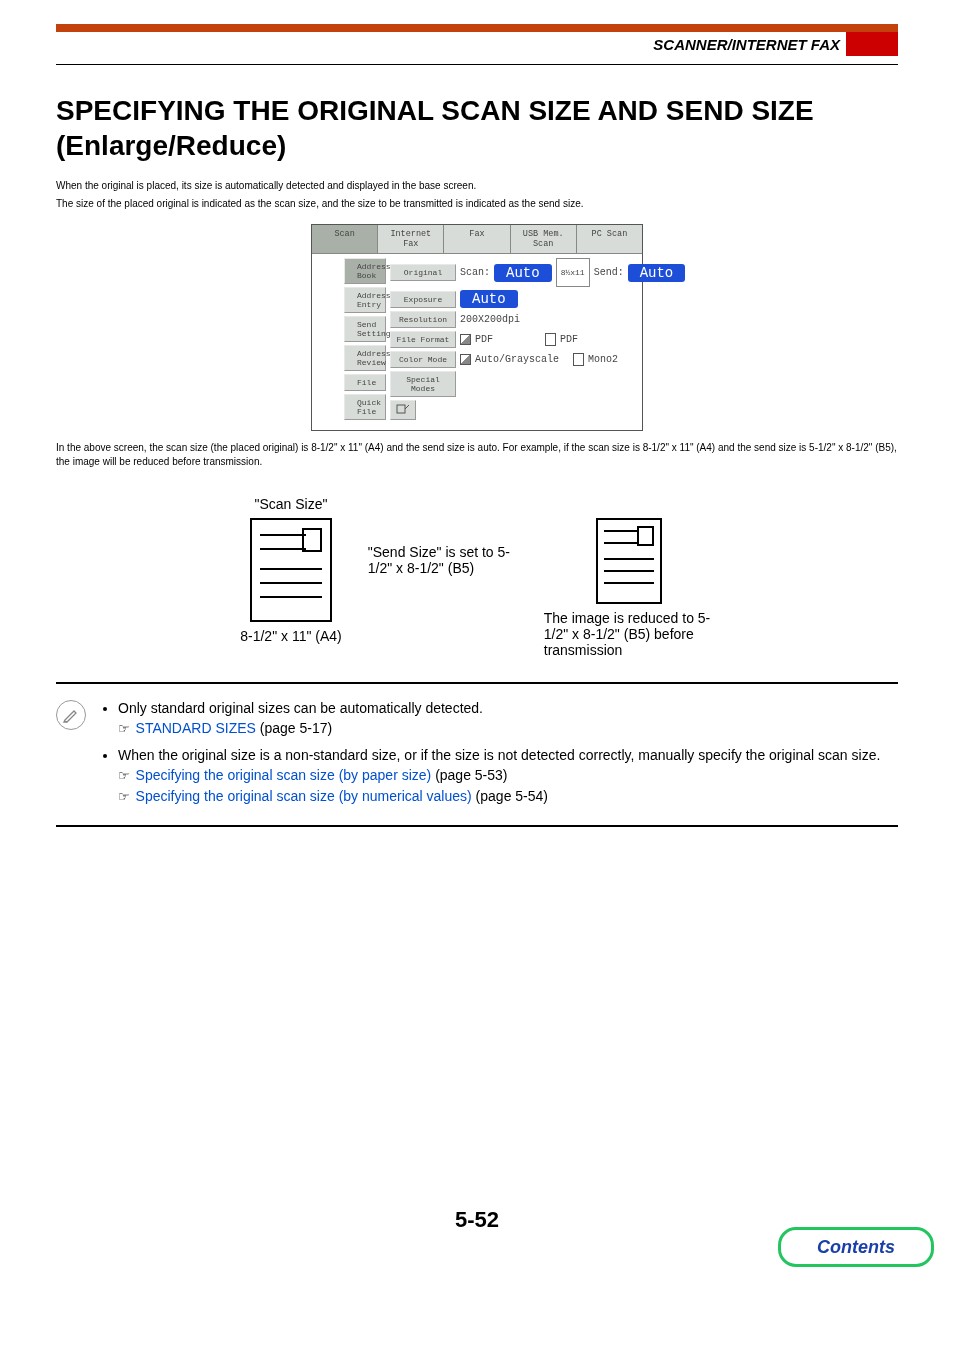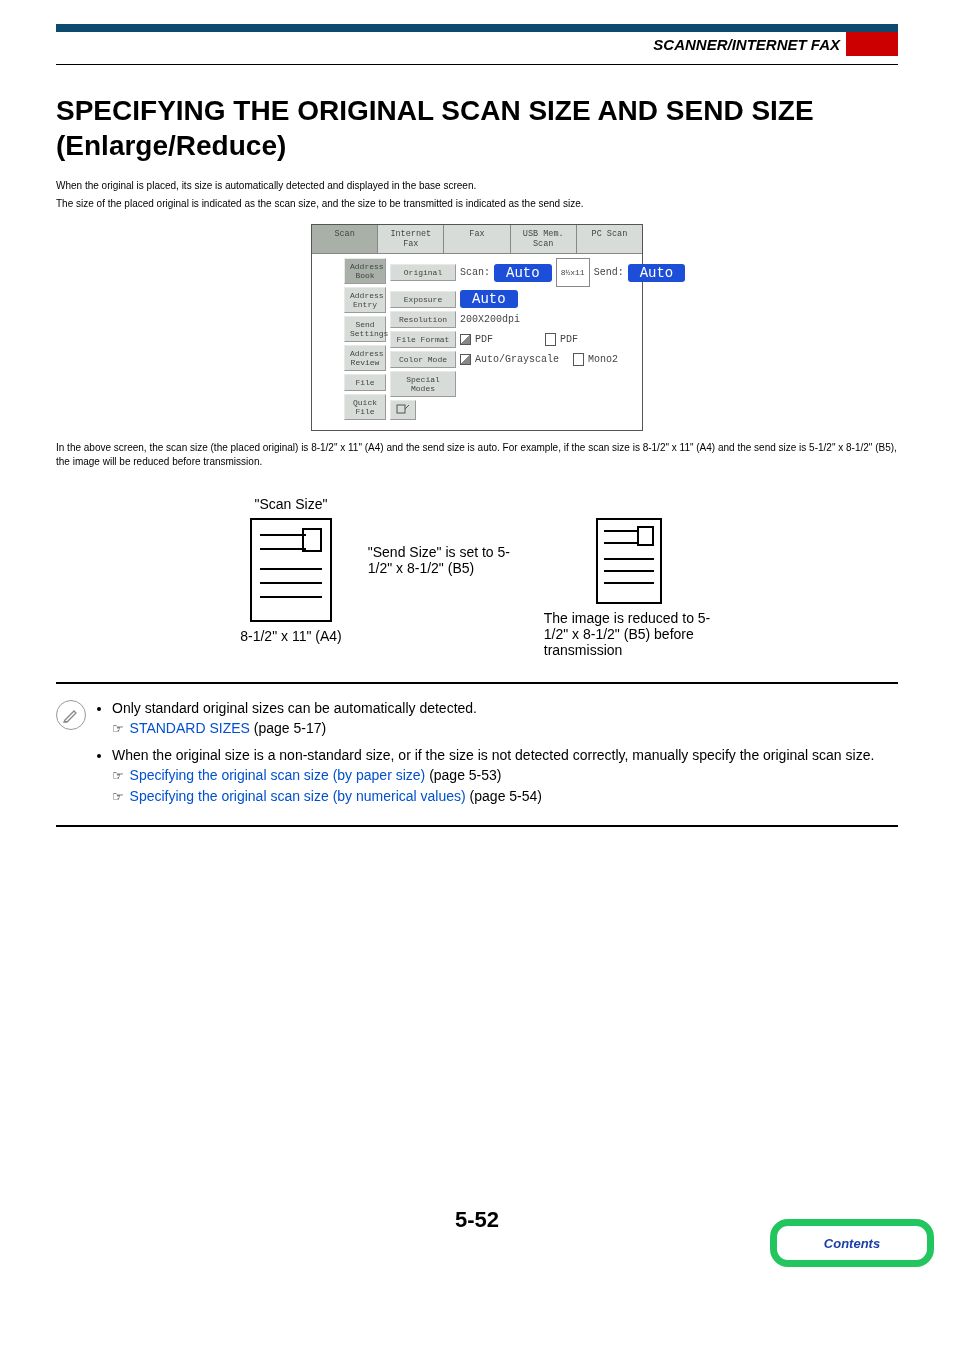--- a/index.html
+++ b/index.html
@@ -9,21 +9,21 @@
     background: #fff;
     width: 954px;
   }
   .page {
     width: 954px;
     box-sizing: border-box;
     padding: 24px 56px 40px 56px;
     position: relative;
   }
   .topbar {
-    border-top: 8px solid #0c4a6e;
+    border-top: 8px solid #c2410c;
     margin-bottom: 4px;
   }
   .toptitle-row {
     display: flex;
     justify-content: flex-end;
     align-items: center;
     padding-bottom: 4px;
   }
   .toptitle {
     font-weight: bold;
@@ -92,21 +92,21 @@
     display: flex;
     flex-direction: column;
     gap: 3px;
   }
   .btn3d {
     border: 1px solid #9a9a9a;
     border-top-color: #e8e8e8;
     border-left-color: #e8e8e8;
     background: #d8dcd8;
     text-align: center;
-    padding: 3px 5px;
+    padding: 3px 12px;
     font-size: 8px;
     margin-left: 28px;
   }
   .btn3d.sel {
     background: #a8b0a8;
   }
   .maincol {
     flex: 1;
     display: flex;
     flex-direction: column;
@@ -207,21 +207,21 @@
     max-width: 150px;
   }
   .arrow-svg { width: 60px; height: 30px; }
   .note-rule {
     border: none;
     border-top: 2.5px solid #000;
     margin: 8px 0;
   }
   .note-block {
     display: flex;
-    gap: 12px;
+    gap: 18px;
     padding: 6px 0 4px 0;
   }
   .note-icon {
     width: 28px; height: 28px;
     border: 1px solid #999;
     border-radius: 50%;
     display: flex;
     align-items: center;
     justify-content: center;
     flex-shrink: 0;
@@ -253,30 +253,30 @@
     text-align: center;
     font-size: 22px;
     font-weight: bold;
   }
   .contents-btn {
     position: absolute;
     right: -36px;
     bottom: 0;
     width: 150px;
     height: 34px;
-    border: 7px solid #22c55e;
+    border: 3px solid #22c55e;
     border-radius: 18px;
     display: flex;
     align-items: center;
     justify-content: center;
     font-weight: bold;
     font-style: italic;
     color: #1a3fa8;
     background: #fff;
-    font-size: 13px;
+    font-size: 18px;
   }
 </style>
 </head>
 <body>
 
 <div class="page">
   <div class="topbar">
     <div class="toptitle-row">
       <div class="toptitle">SCANNER/INTERNET FAX</div>
       <div class="redblock"></div>

